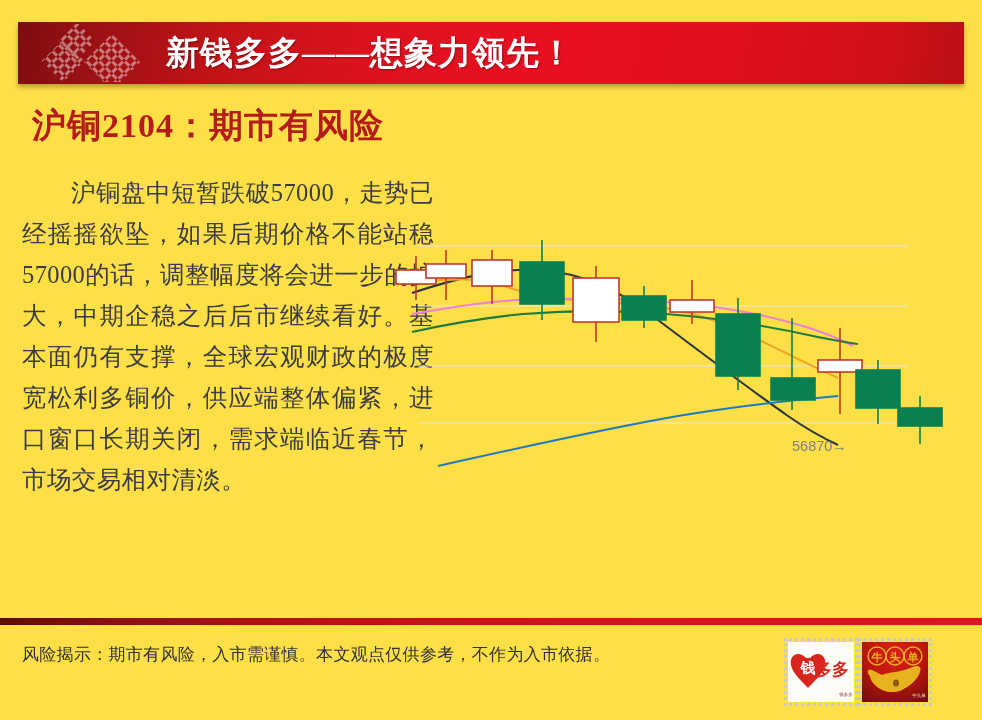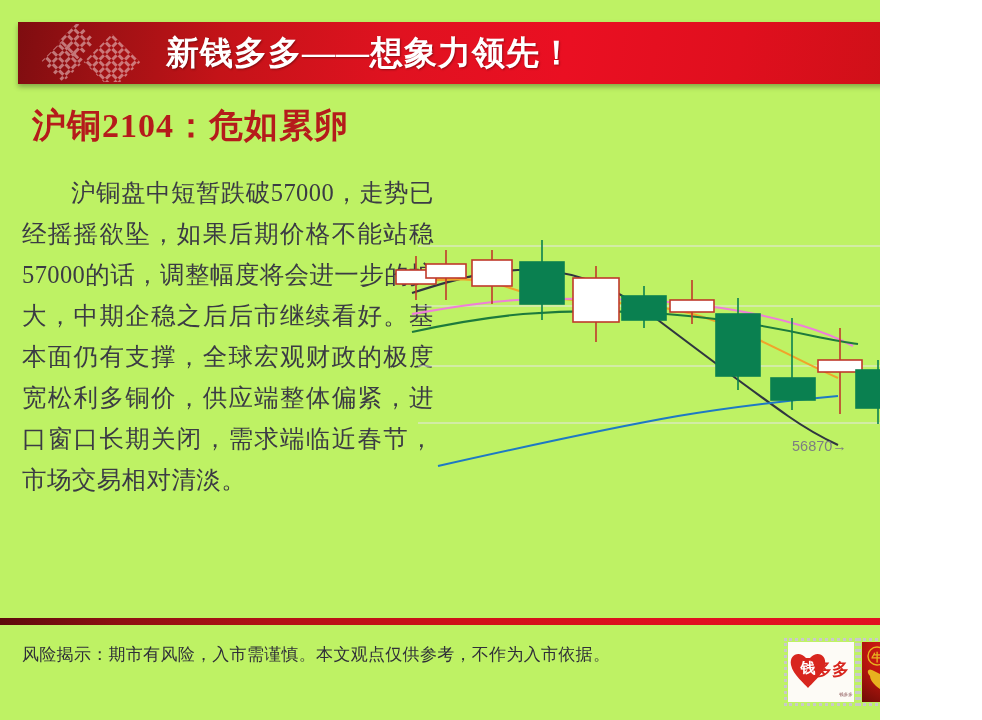--- a/index.html
+++ b/index.html
@@ -2,23 +2,23 @@
 <html><head>
 <meta charset="utf-8">
 <style>
   html, body {
     margin: 0;
     padding: 0;
     background: #ffffff;
   }
   #page {
     position: relative;
-    width: 880px;
+    width: 982px;
     height: 720px;
-    background: #bef264;
+    background: #fde047;
     overflow: hidden;
     font-family: "Liberation Serif", "DejaVu Serif", serif;
   }
 
   
   #header-banner {
     position: absolute;
     left: 18px;
     top: 22px;
     width: 946px;
@@ -184,21 +184,21 @@
         <g opacity="0.85">
           <rect x="24" y="4" width="26" height="26" transform="rotate(45 37 17)" fill="url(#lattice)"></rect>
           <rect x="8" y="22" width="30" height="30" transform="rotate(45 23 37)" fill="url(#lattice)"></rect>
           <rect x="52" y="18" width="40" height="40" transform="rotate(45 72 38)" fill="url(#lattice)"></rect>
         </g>
       </svg>
     </div>
     <div id="header-title">新钱多多——想象力领先！</div>
   </div>
 
-  <div id="article-title">沪铜2104：危如累卵</div>
+  <div id="article-title">沪铜2104：期市有风险</div>
 
   <div id="article-body">沪铜盘中短暂跌破57000，走势已经摇摇欲坠，如果后期价格不能站稳57000的话，调整幅度将会进一步的扩大，中期企稳之后后市继续看好。基本面仍有支撑，全球宏观财政的极度宽松利多铜价，供应端整体偏紧，进口窗口长期关闭，需求端临近春节，市场交易相对清淡。</div>
 
   <div id="chart-area">
     <svg id="chart-svg" viewBox="0 0 490 240" preserveAspectRatio="none">
       <g>
         <line x1="0" y1="8" x2="490" y2="8" stroke="#e6e6e6" stroke-width="1"></line>
         <line x1="0" y1="68" x2="490" y2="68" stroke="#e6e6e6" stroke-width="1"></line>
         <line x1="0" y1="128" x2="490" y2="128" stroke="#e6e6e6" stroke-width="1"></line>
         <line x1="0" y1="185" x2="490" y2="185" stroke="#e6e6e6" stroke-width="1"></line>

